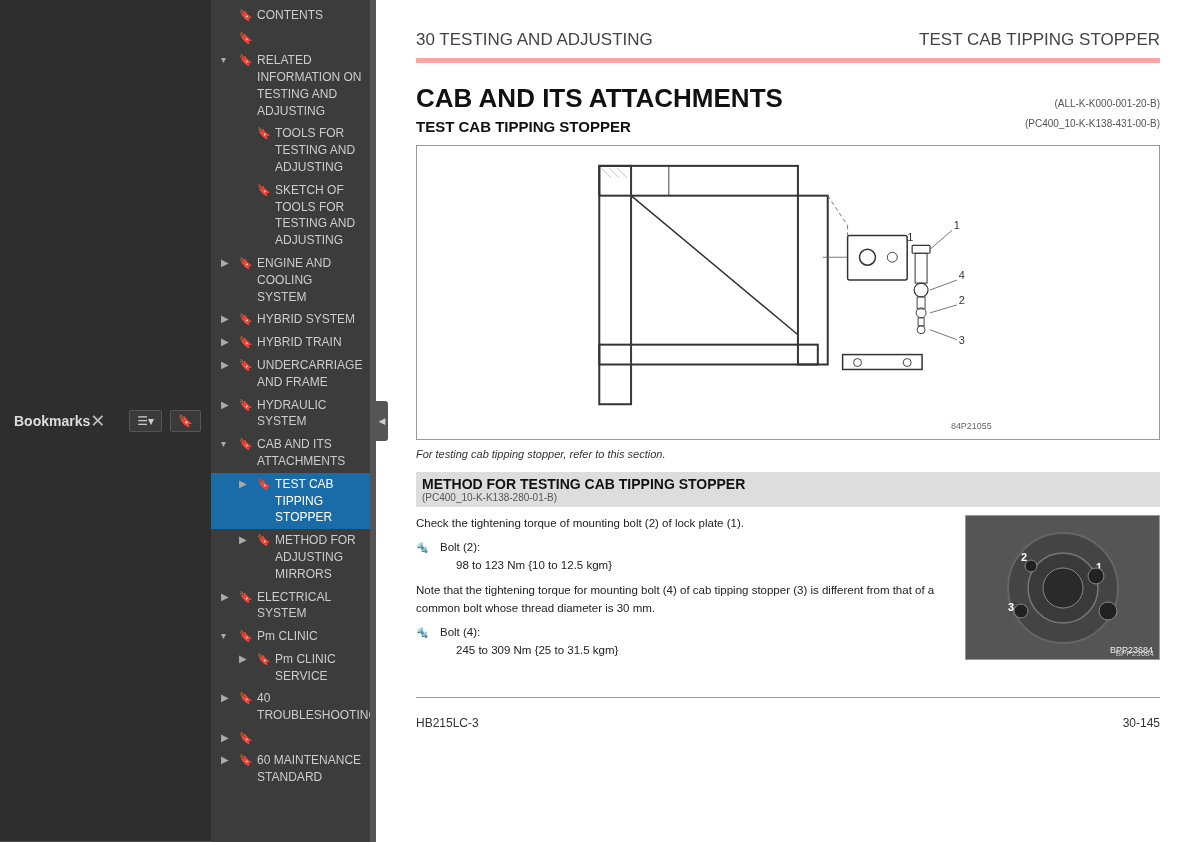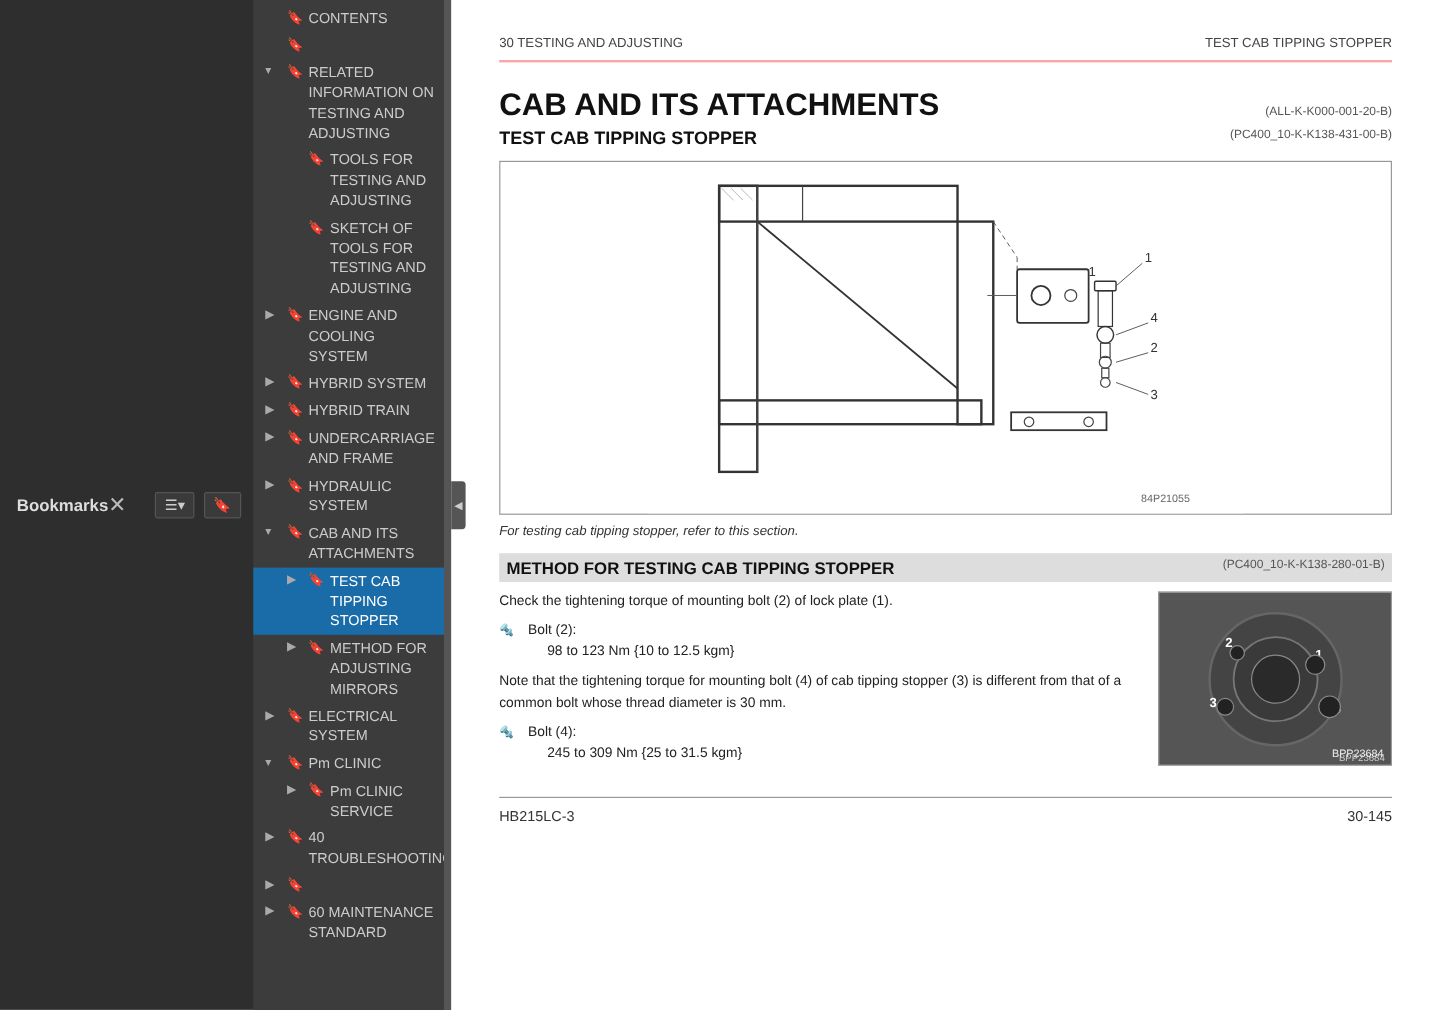--- a/index.html
+++ b/index.html
@@ -127,24 +127,24 @@
       background: #fff;
       margin: 0;
       padding: 30px 40px 30px 40px;
       min-height: 842px;
       position: relative;
     }
 
     #page-header-bar {
       display: flex;
       justify-content: space-between;
-      font-size: 11px;
+      font-size: 17px;
       color: #444;
       padding-bottom: 8px;
-      border-bottom: 2px solid #fca5a5;
+      border-bottom: 5px solid #fca5a5;
       margin-bottom: 20px;
     }
 
     #main-title {
       font-size: 26px;
       font-weight: bold;
       color: #111;
       margin-bottom: 4px;
     }
 
@@ -196,20 +196,21 @@
       font-style: italic;
     }
 
     #method-title-row {
       display: flex;
       justify-content: space-between;
       align-items: flex-start;
       background: #ddd;
       padding: 4px 6px;
       margin-bottom: 8px;
+      flex-direction: column;
     }
 
     #method-title {
       font-size: 14px;
       font-weight: bold;
       color: #111;
     }
 
     #method-ref {
       font-size: 10px;
@@ -261,22 +262,22 @@
       bottom: 4px;
       right: 6px;
     }
 
     #page-footer {
       display: flex;
       justify-content: space-between;
       font-size: 12px;
       color: #333;
       border-top: 1px solid #999;
-      padding-top: 8px;
-      margin-top: 21px;
+      padding-top: 18px;
+      margin-top: 32px;
     }
 
     
     #resize-handle {
       width: 6px;
       background: #555;
       cursor: col-resize;
       position: relative;
     }
 

